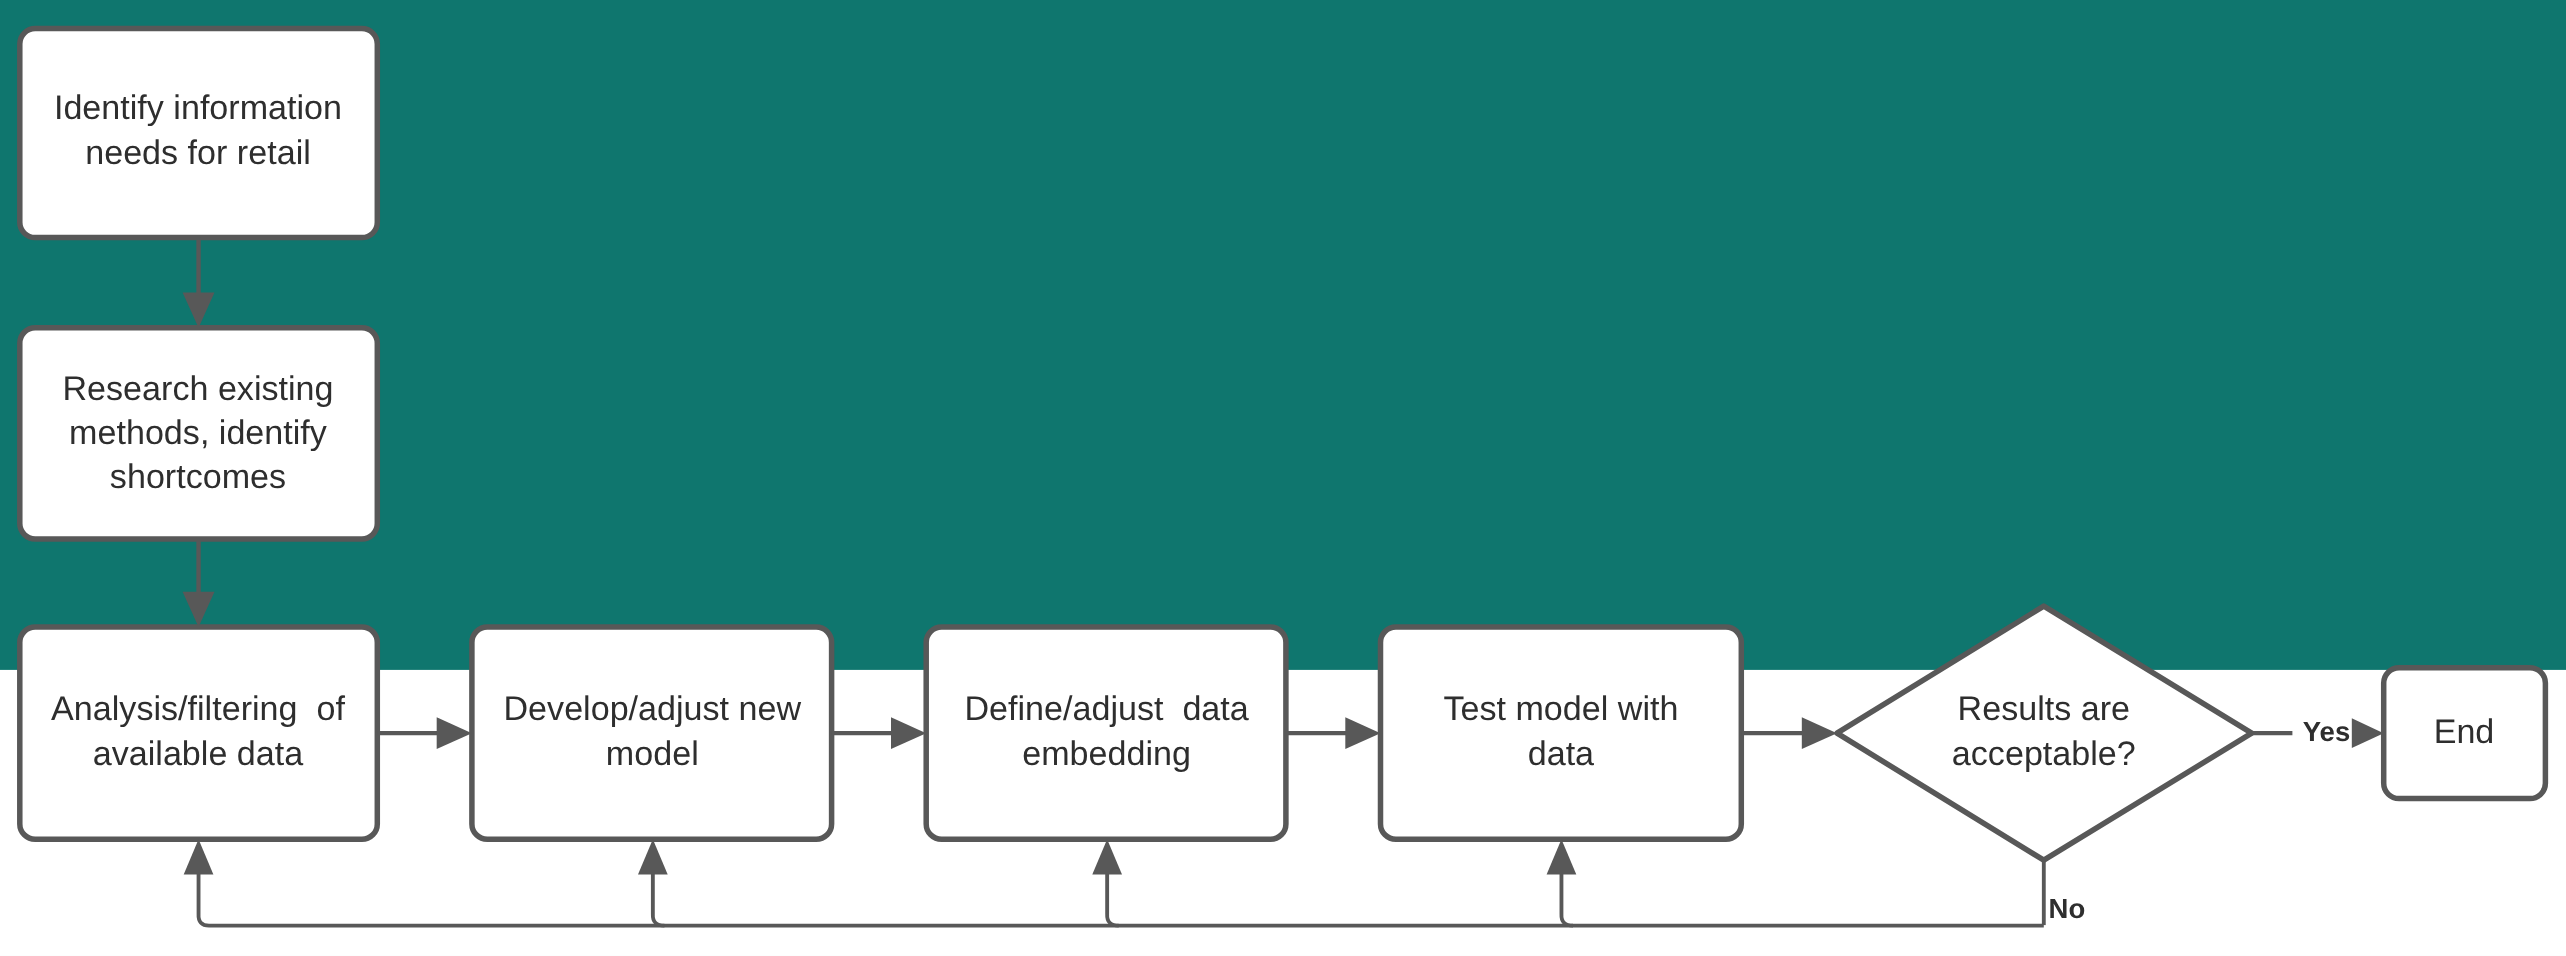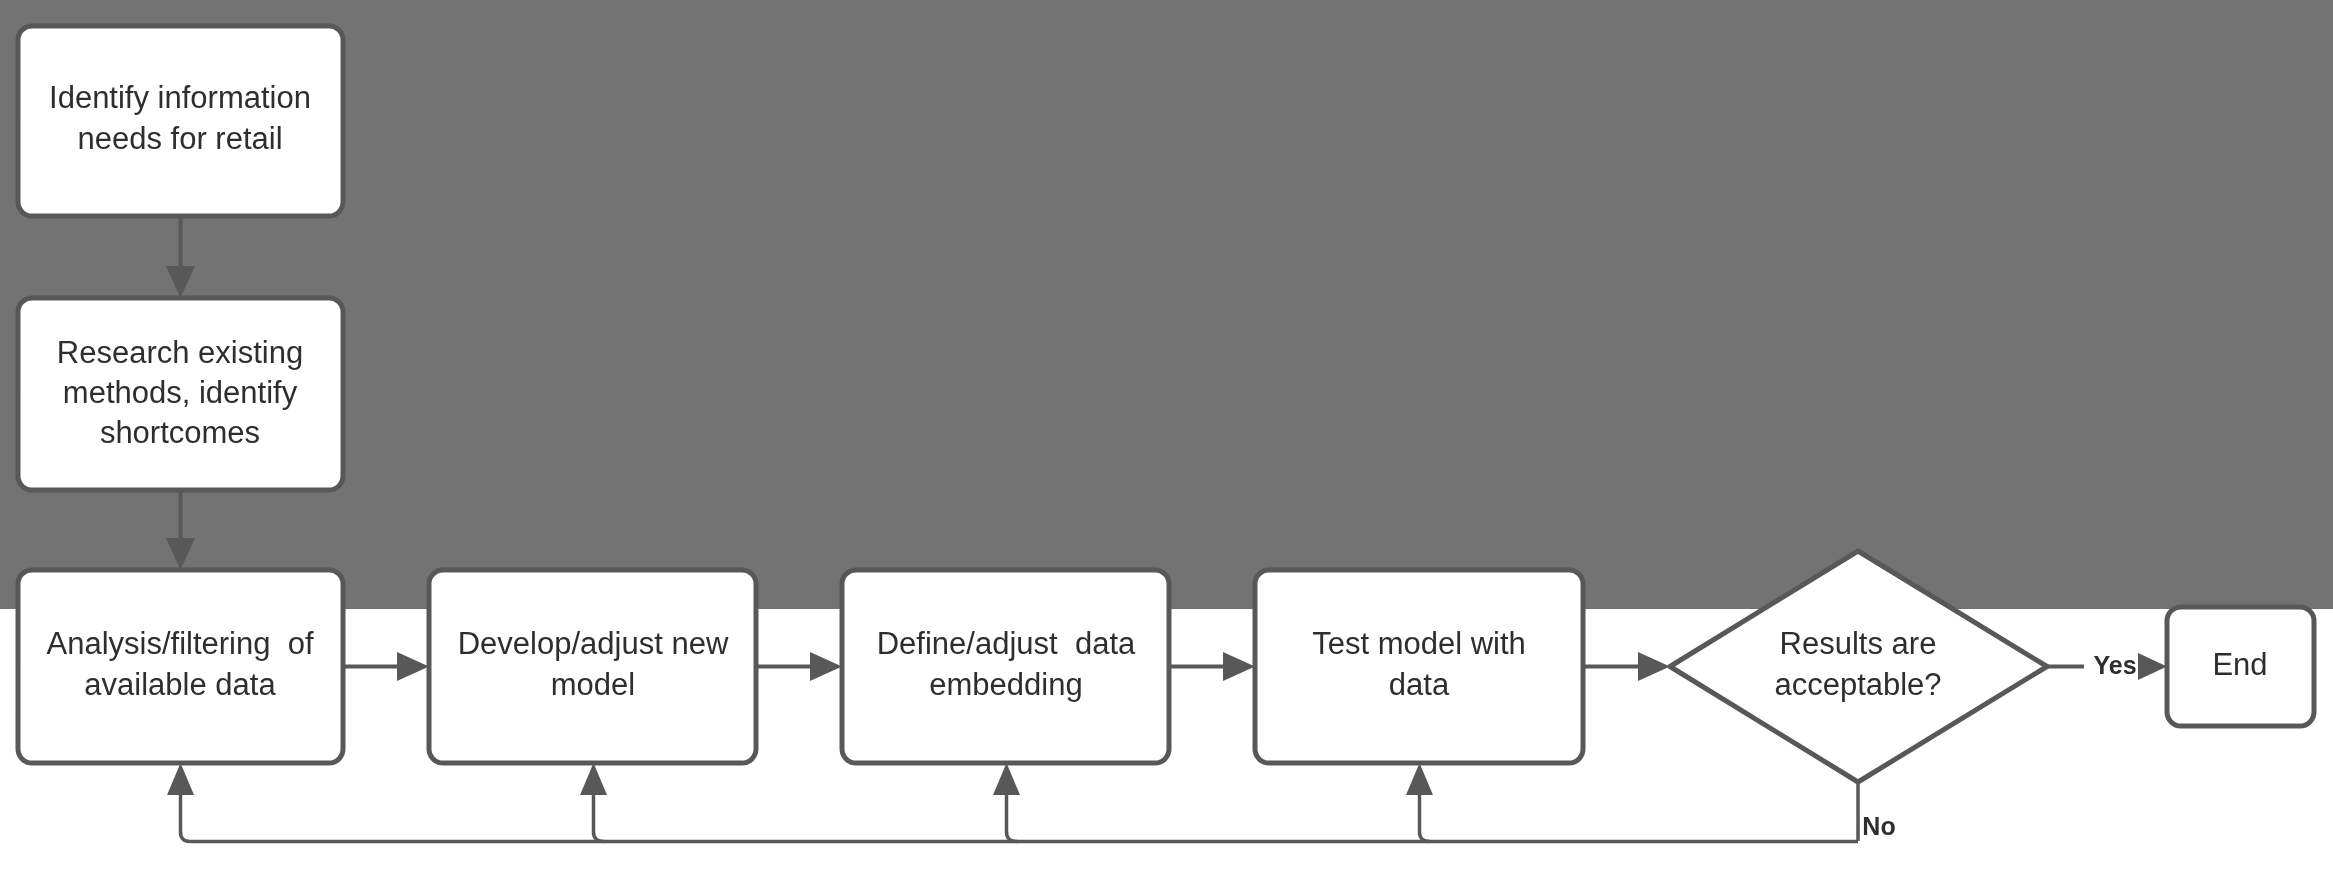--- a/index.html
+++ b/index.html
@@ -10,21 +10,21 @@
   body {
     font-family: "Liberation Sans", sans-serif;
     width: 2333px;
     height: 869px;
     overflow: hidden;
   }
   #flowchart-root {
     position: relative;
     width: 2333px;
     height: 609px;
-    background: #737373;
+    background: #0f766e;
   }
   svg.flow-canvas {
     display: block;
     width: 2333px;
     height: 869px;
   }
   .node-shape {
     fill: #ffffff;
     stroke: #585858;
     stroke-width: 5;

